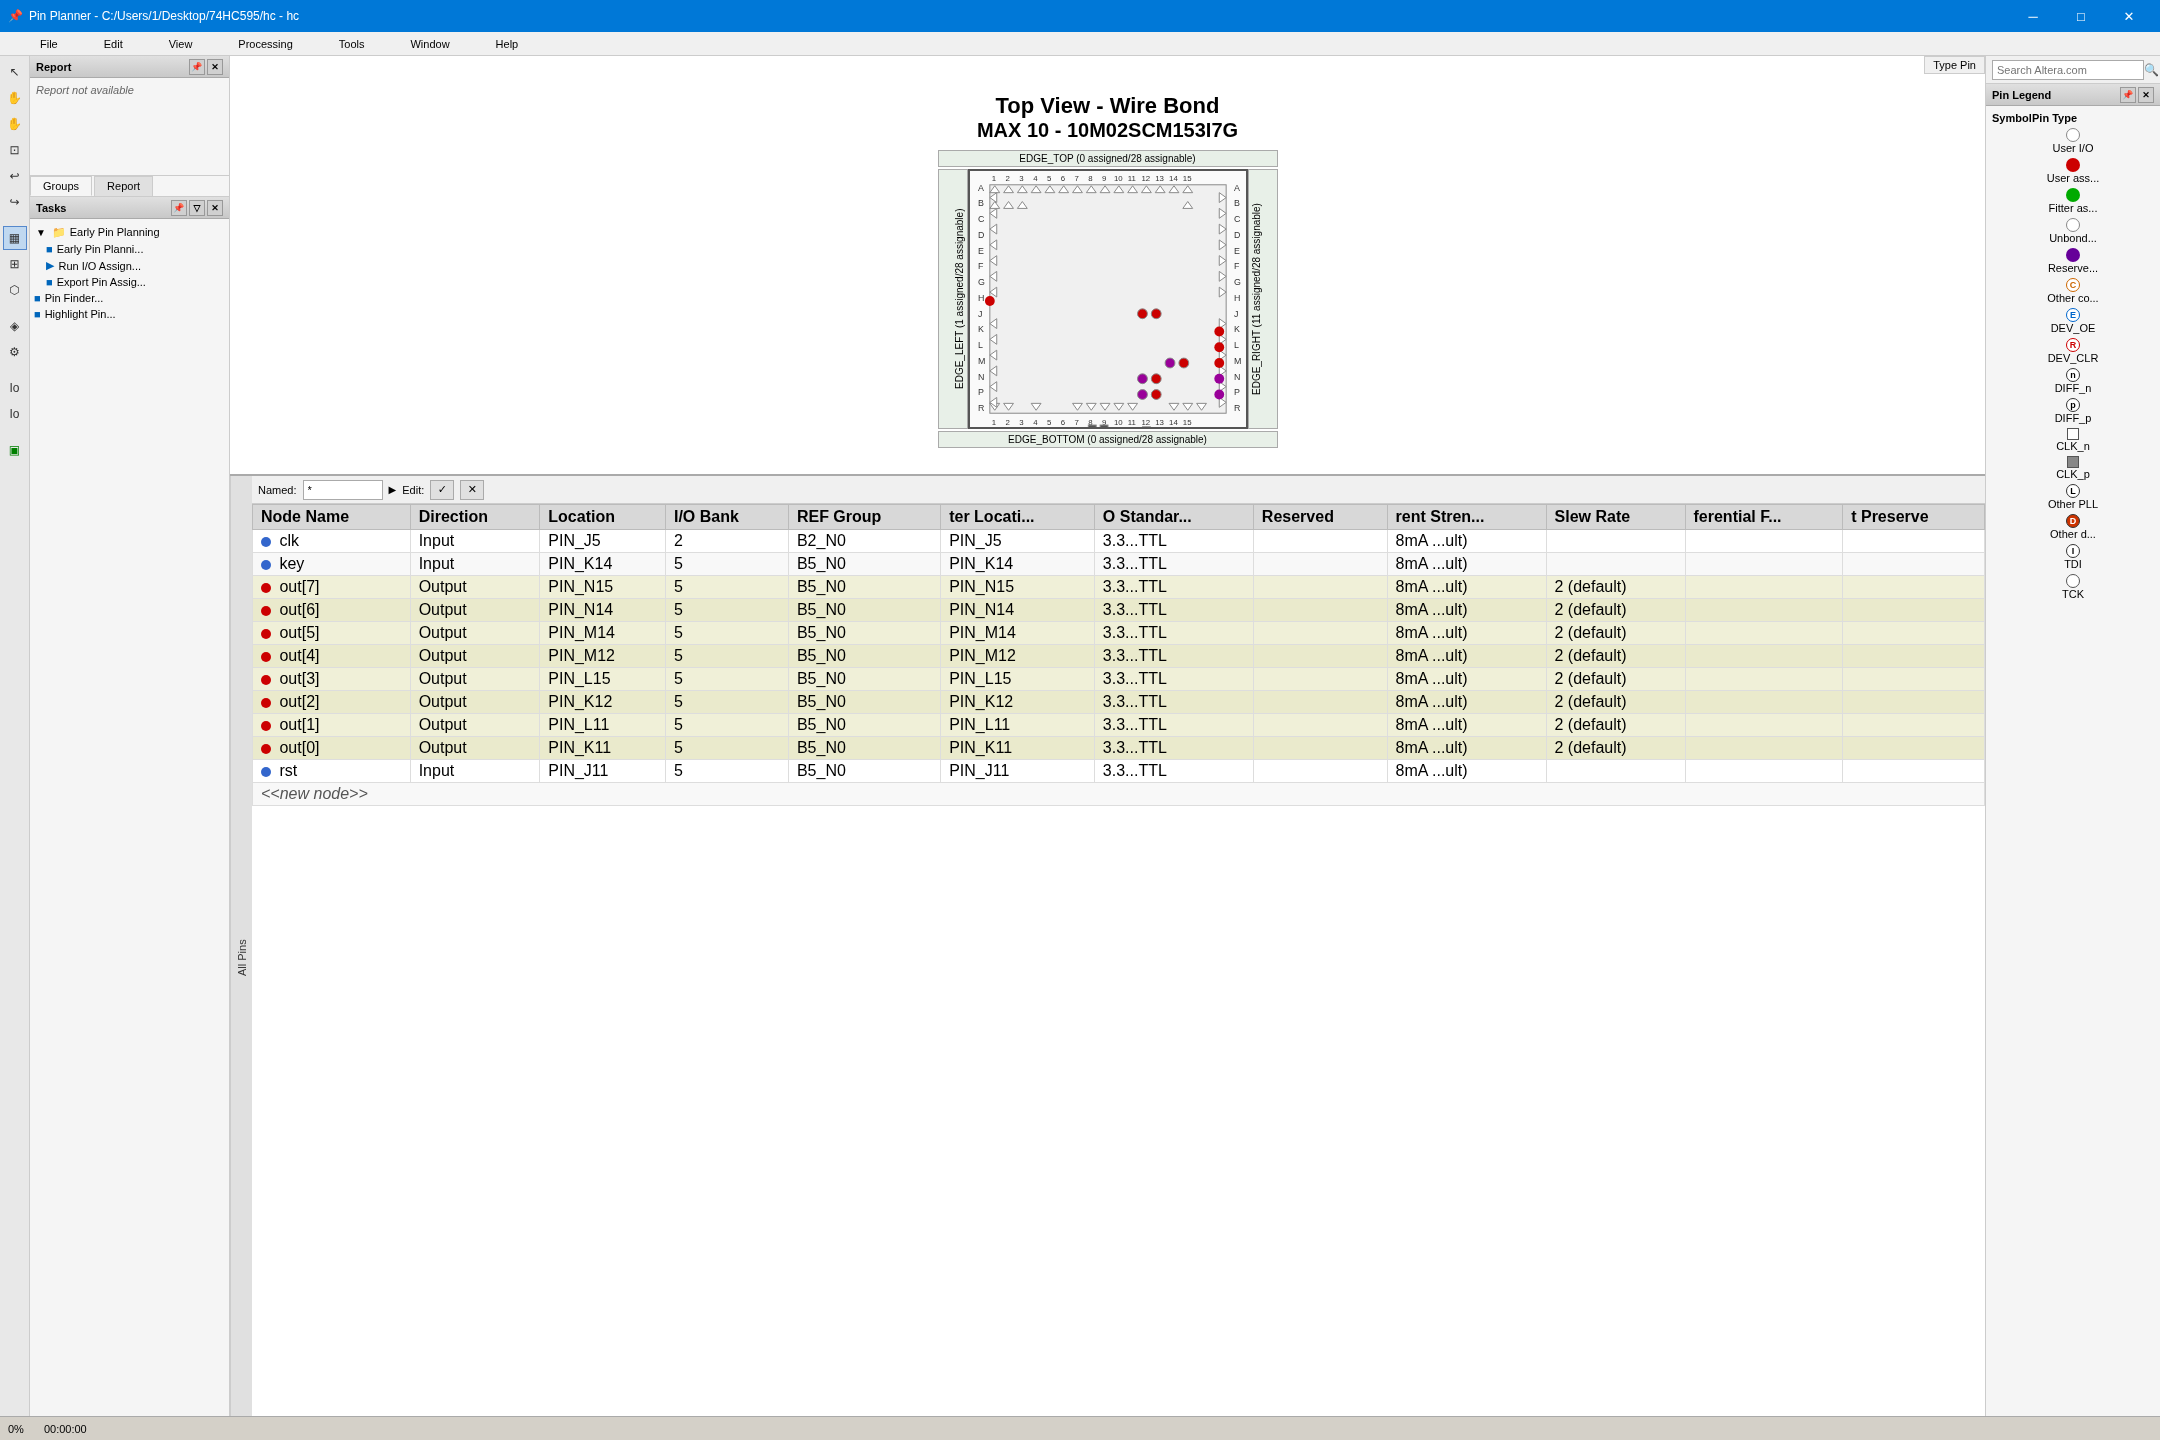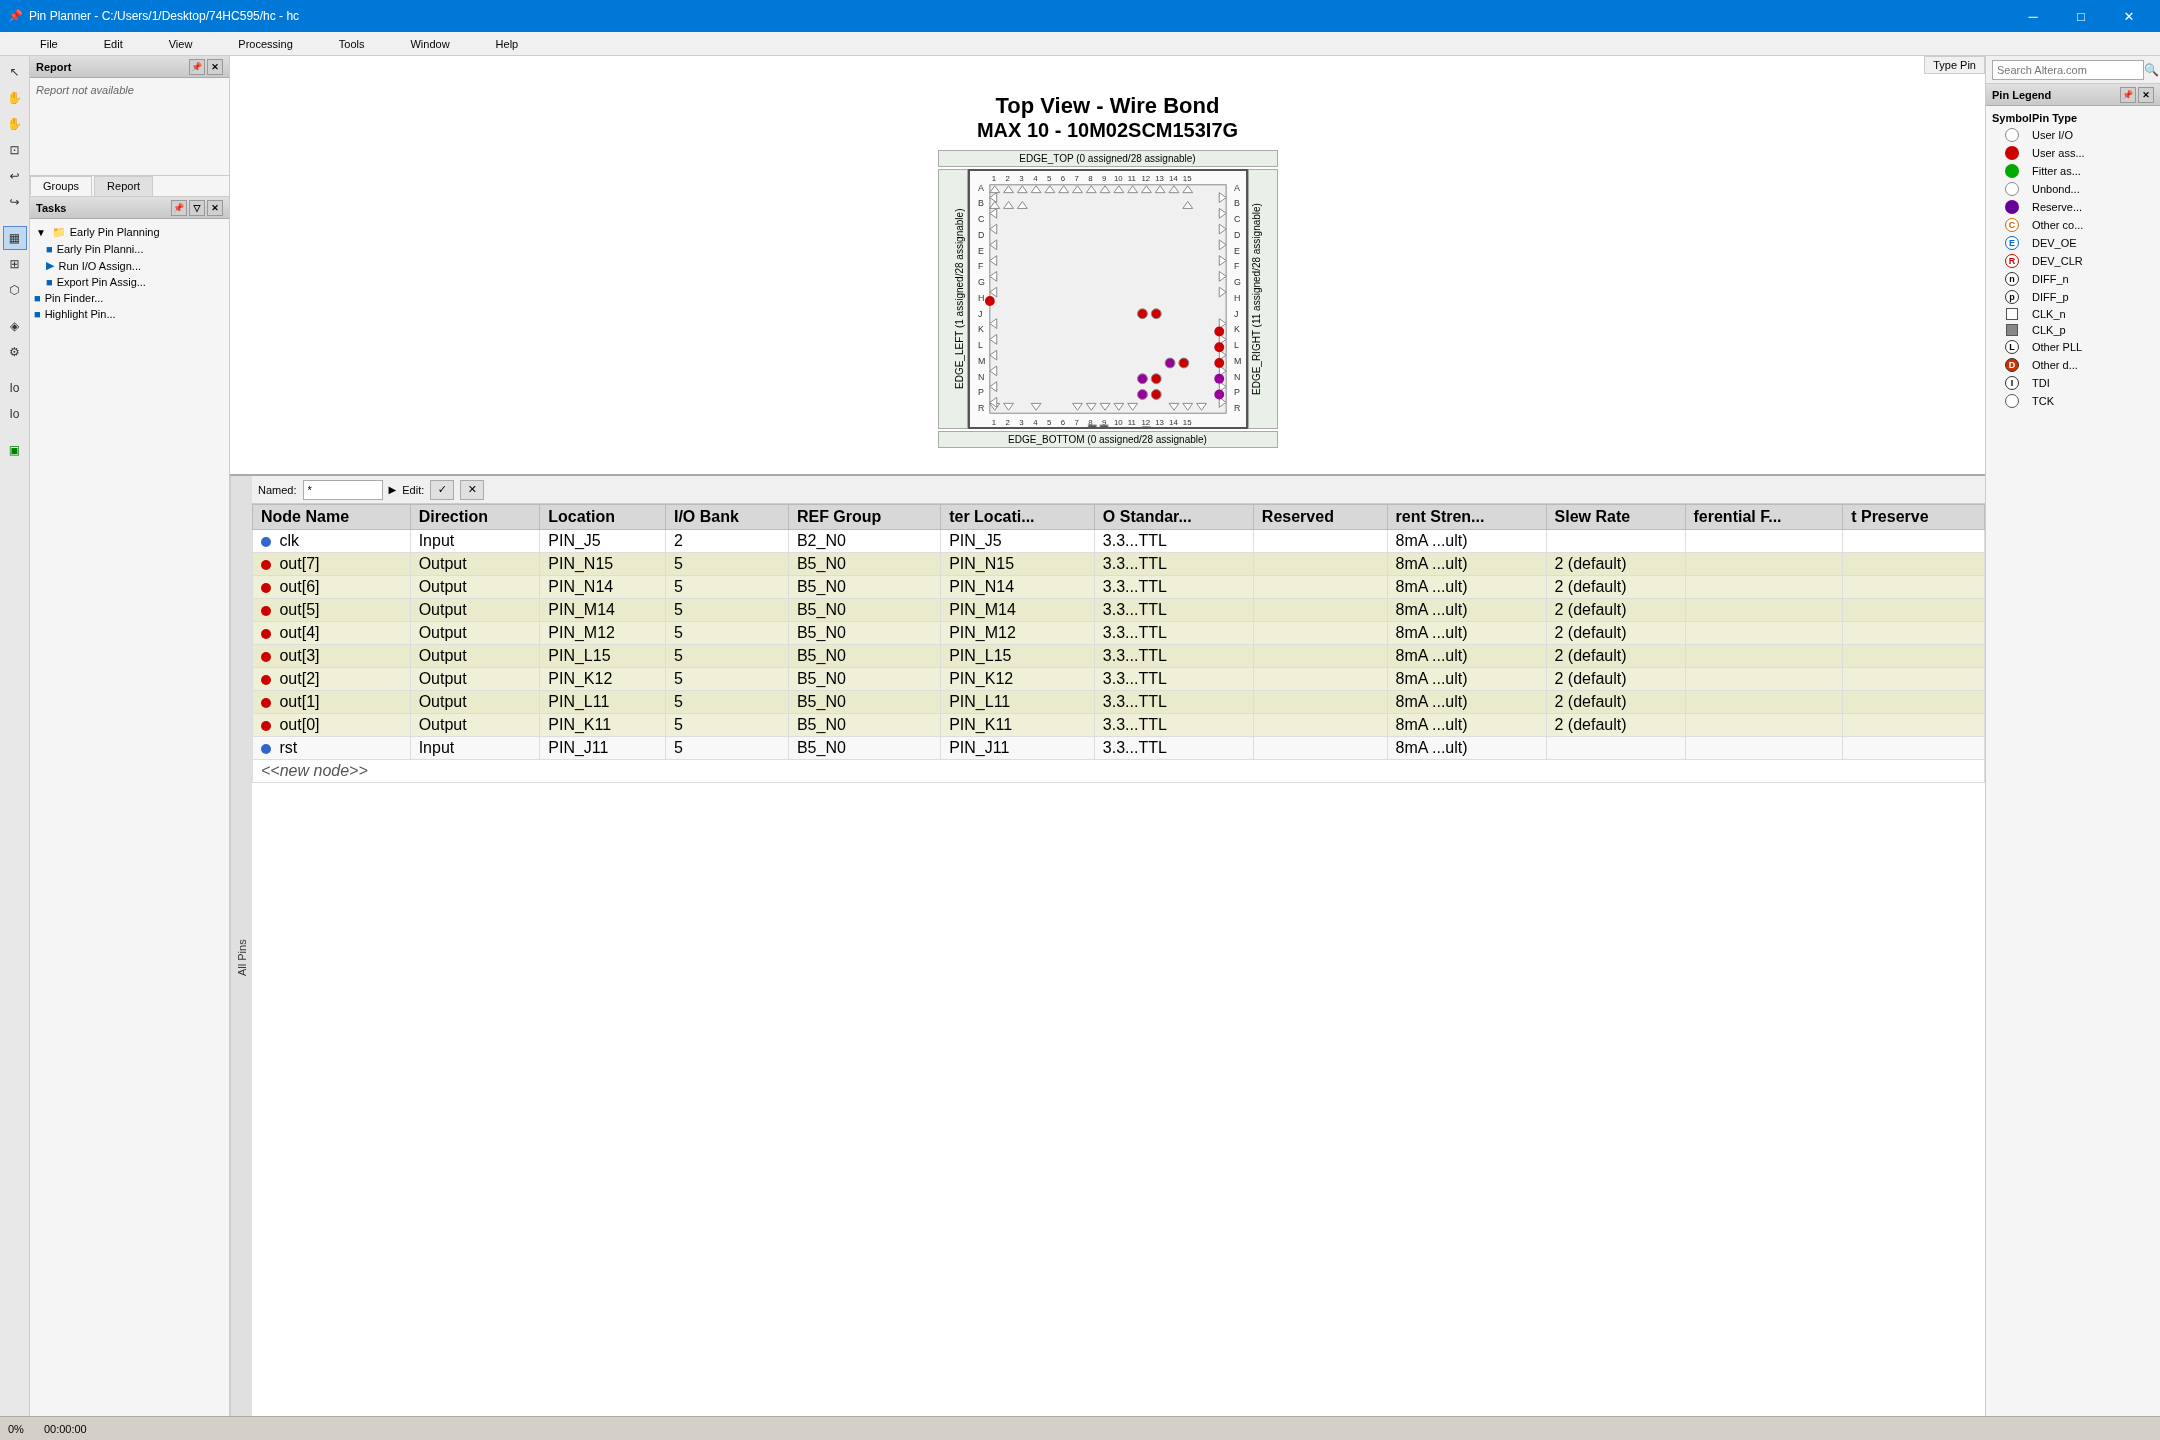--- a/index.html
+++ b/index.html
@@ -217,21 +217,21 @@
       font-size: 11px;
       font-weight: bold;
       border-bottom: 1px solid #aaa;
       justify-content: space-between;
     }
 
     .pin-legend { padding: 6px; flex: 1; overflow-y: auto; }
     .legend-headers { display: flex; margin-bottom: 4px; font-weight: bold; font-size: 11px; }
     .legend-col-sym { width: 40px; }
     .legend-col-type { flex: 1; }
-    .legend-item { display: flex; align-items: center; margin-bottom: 4px; }
+    .legend-item { display: flex; align-items: center; margin-bottom: 4px; flex-direction: column; }
     .legend-sym {
       width: 40px;
       display: flex;
       align-items: center;
       justify-content: center;
     }
     .legend-type { font-size: 11px; flex: 1; }
 
     
     .sym-circle-empty { width: 14px; height: 14px; border-radius: 50%; border: 1.5px solid #888; background: white; }
@@ -646,20 +646,37 @@
       <td>2</td>
       <td>B2_N0</td>
       <td>PIN_J5</td>
       <td>3.3...TTL</td>
       <td></td>
       <td>8mA ...ult)</td>
       <td></td>
       <td></td>
       <td></td>
     </tr>
+                <tr>
+      <td>
+        <span style="display:inline-block;width:10px;height:10px;border-radius:50%;background:#3366cc;margin-right:4px;vertical-align:middle;"></span>
+        key
+      </td>
+      <td>Input</td>
+      <td>PIN_K14</td>
+      <td>5</td>
+      <td>B5_N0</td>
+      <td>PIN_K14</td>
+      <td>3.3...TTL</td>
+      <td></td>
+      <td>8mA ...ult)</td>
+      <td></td>
+      <td></td>
+      <td></td>
+    </tr>
                 <tr class="output-row">
       <td>
         <span style="display:inline-block;width:10px;height:10px;border-radius:50%;background:#cc0000;margin-right:4px;vertical-align:middle;"></span>
         out[7]
       </td>
       <td>Output</td>
       <td>PIN_N15</td>
       <td>5</td>
       <td>B5_N0</td>
       <td>PIN_N15</td>

